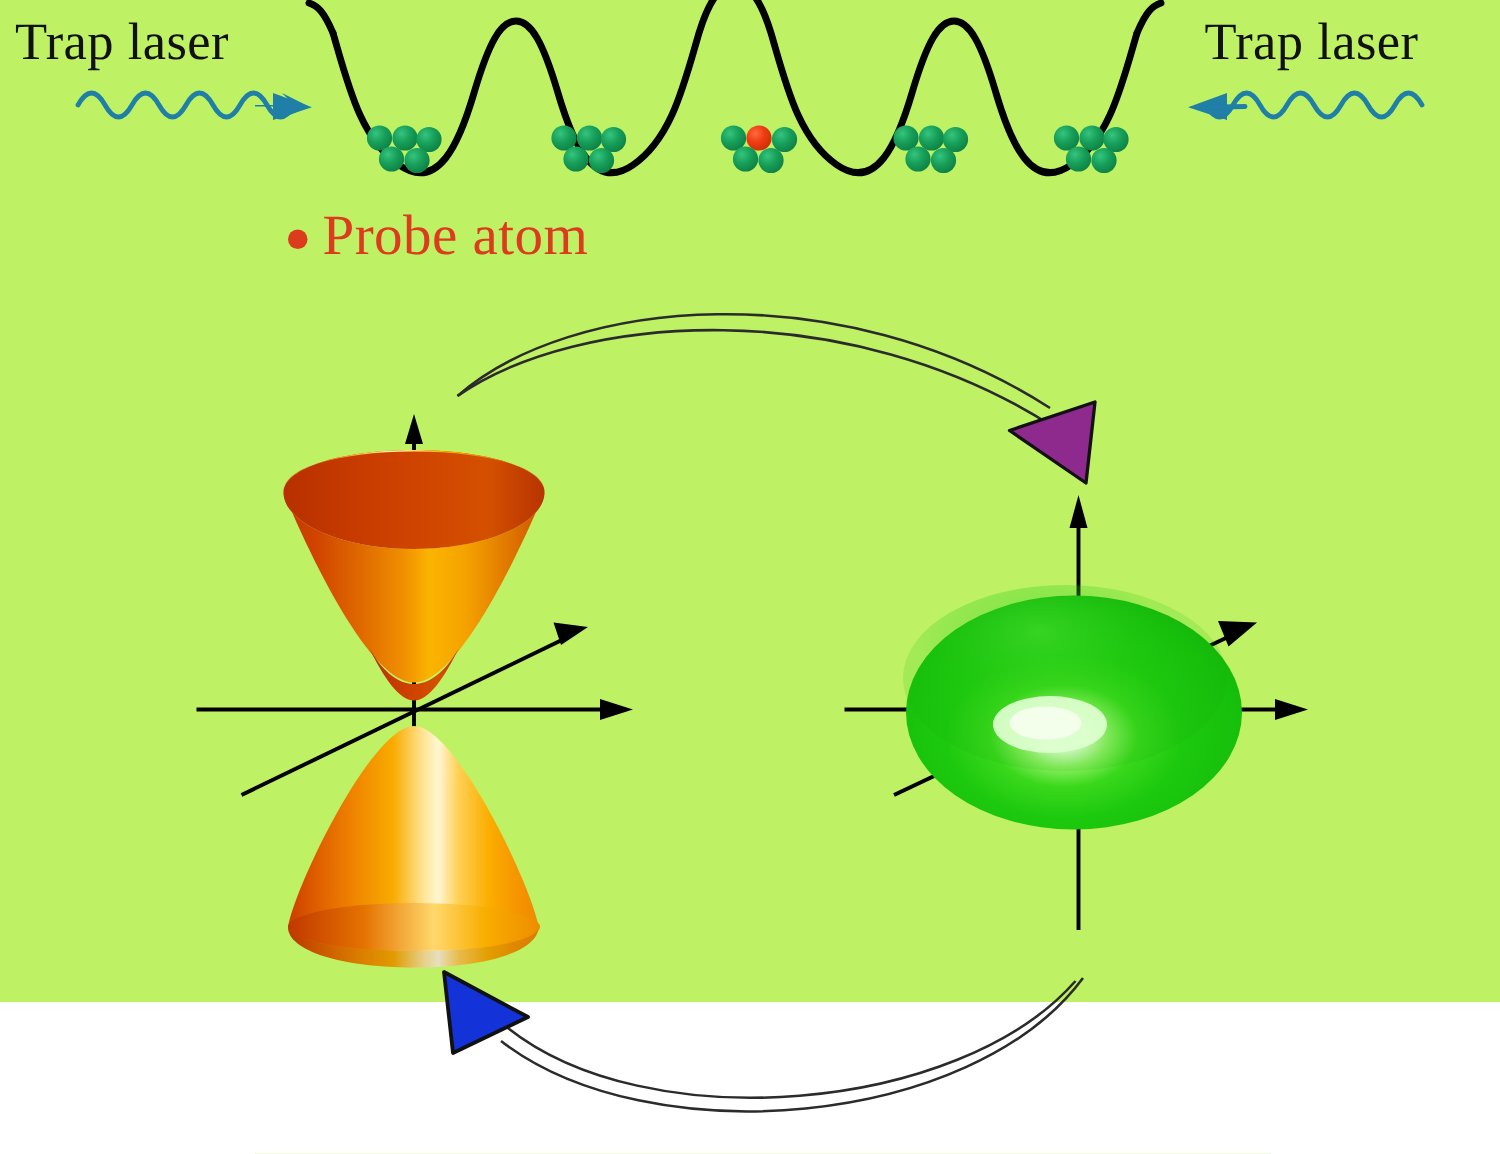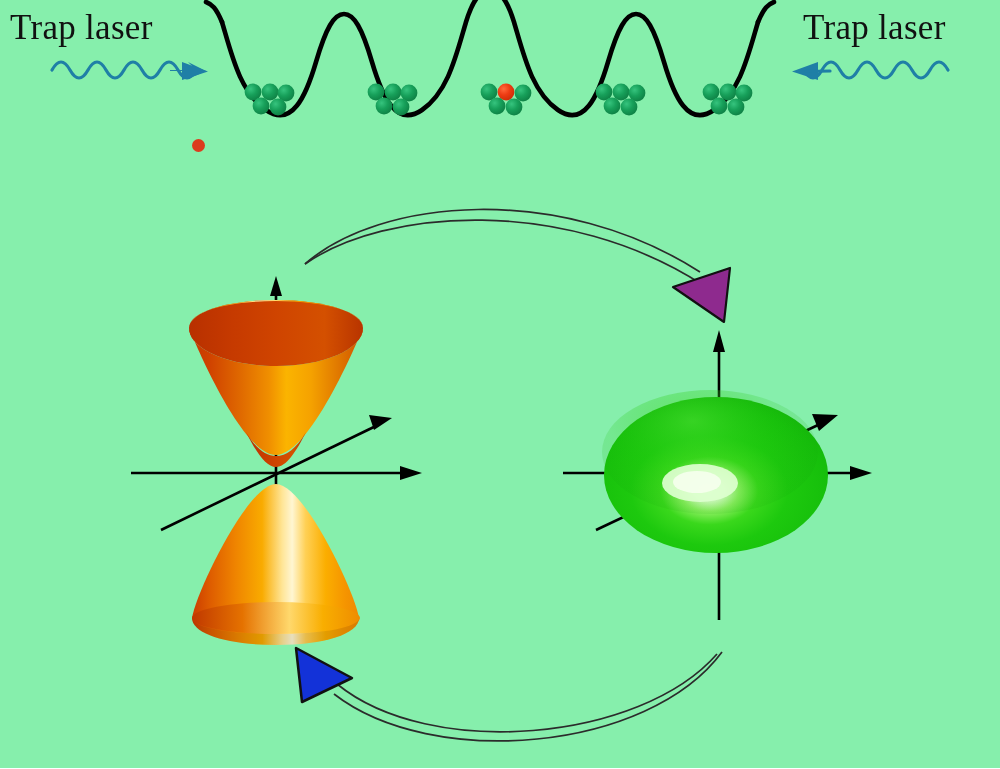--- a/index.html
+++ b/index.html
@@ -2,21 +2,21 @@
 <html><head>
 <meta charset="utf-8">
 <title>Optical Lattice Probe Atom Diagram</title>
 <style>
   html,body{margin:0;padding:0;background:#ffffff;}
   body{
     width:1000px;height:769px;
     font-family:"Liberation Serif", serif;
     overflow:hidden;position:relative;
   }
-  #stage{position:relative;width:1000px;height:768px;background:#86efac;}
+  #stage{position:relative;width:1000px;height:668px;background:#bef264;}
   #stage svg{position:absolute;left:0;top:0;}
   .lbl{position:absolute;white-space:nowrap;}
   .trap-label{
     font-family:"Liberation Serif", serif;
     font-size:35px;color:#111111;letter-spacing:0.3px;
   }
   .probe-label{
     font-family:"Liberation Serif", serif;
     font-size:38px;color:#dc3c1e;letter-spacing:0.3px;
   }
@@ -280,15 +280,16 @@
     </g>
 
   </svg>
 
   <div class="lbl trap-label" style="left:10px; top:8px;">Trap laser</div>
 
   <div class="lbl trap-label" style="left:803px; top:8px;">Trap laser</div>
 
   <div class="lbl probe-row" style="left:192px; top:135px;">
     <span class="probe-dot"></span>
+    <span class="probe-label">Probe atom</span>
   </div>
 
 </div>
 
 </body></html>

